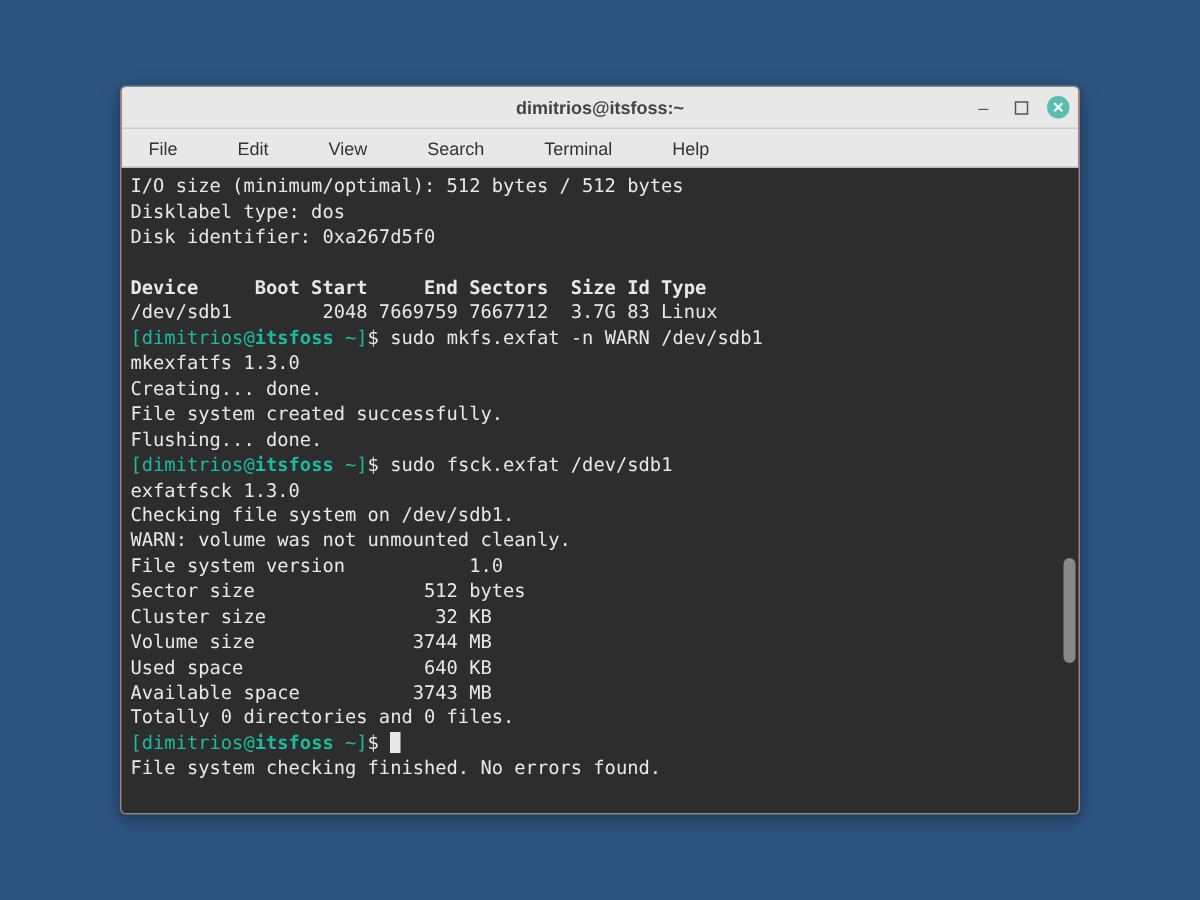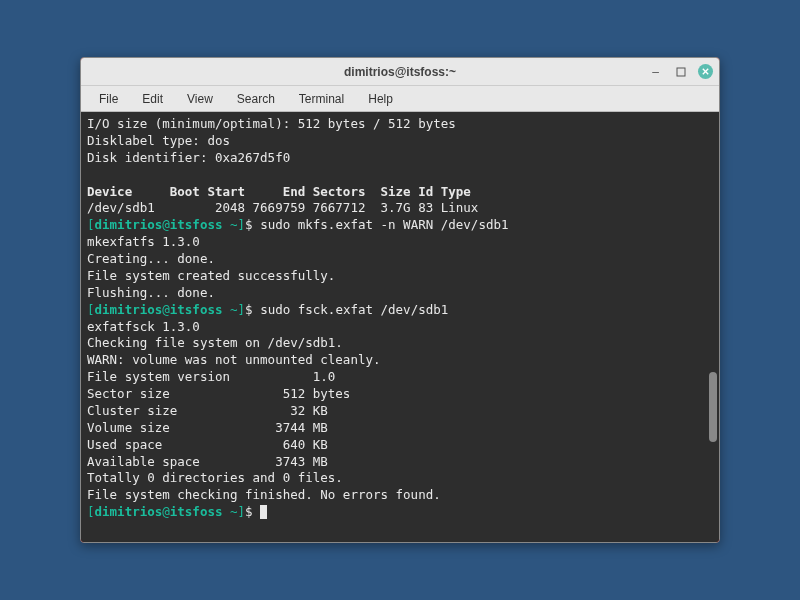--- a/index.html
+++ b/index.html
@@ -62,21 +62,21 @@
       justify-content: center;
       cursor: pointer;
     }
     .tb-close svg { width: 9px; height: 9px; }
     .menubar {
       background: #e8e8e8;
       height: 26px;
       display: flex;
       align-items: center;
       padding: 0 8px;
-      gap: 4px;
+      gap: 20px;
       border-bottom: 1px solid #bbb;
     }
     .menu-item {
       font-size: 12px;
       color: #333;
       padding: 3px 10px;
       cursor: pointer;
     }
     .terminal {
       background: #2d2d2d;
@@ -85,21 +85,21 @@
       font-size: 12.5px;
       line-height: 1.35;
       color: #e8e8e8;
       position: relative;
       height: 430px;
       overflow: hidden;
     }
     .line { white-space: pre; }
     .bold { font-weight: bold; }
     .prompt-br { color: #1abc9c; }
-    .prompt-user { color: #1abc9c; font-weight: bold; text-align: center; }
+    .prompt-user { color: #1abc9c; font-weight: normal; text-align: center; }
     .prompt-at { color: #1abc9c; }
     .prompt-host { color: #1abc9c; font-weight: bold; }
     .prompt-tilde { color: #1abc9c; }
     .prompt-dollar { color: #e8e8e8; }
     .cursor {
       display: inline-block;
       width: 7px;
       height: 14px;
       background: #e8e8e8;
       vertical-align: text-bottom;
@@ -162,19 +162,19 @@
     <div class="line">exfatfsck 1.3.0</div>
     <div class="line">Checking file system on /dev/sdb1.</div>
     <div class="line">WARN: volume was not unmounted cleanly.</div>
     <div class="line">File system version           1.0</div>
     <div class="line">Sector size               512 bytes</div>
     <div class="line">Cluster size               32 KB</div>
     <div class="line">Volume size              3744 MB</div>
     <div class="line">Used space                640 KB</div>
     <div class="line">Available space          3743 MB</div>
     <div class="line">Totally 0 directories and 0 files.</div>
+    <div class="line"><span class="prompt-br">[</span><span class="prompt-user">dimitrios</span><span class="prompt-at">@</span><span class="prompt-host">itsfoss</span><span class="prompt-tilde"> </span><span class="prompt-tilde">~</span><span class="prompt-br">]</span><span class="prompt-dollar">$</span> <span class="cursor"></span></div>
     <div class="line">File system checking finished. No errors found.</div>
-    <div class="line"><span class="prompt-br">[</span><span class="prompt-user">dimitrios</span><span class="prompt-at">@</span><span class="prompt-host">itsfoss</span><span class="prompt-tilde"> </span><span class="prompt-tilde">~</span><span class="prompt-br">]</span><span class="prompt-dollar">$</span> <span class="cursor"></span></div>
 
     <div class="scrollbar"></div>
   </div>
 
 </div>
 
 </body></html>

